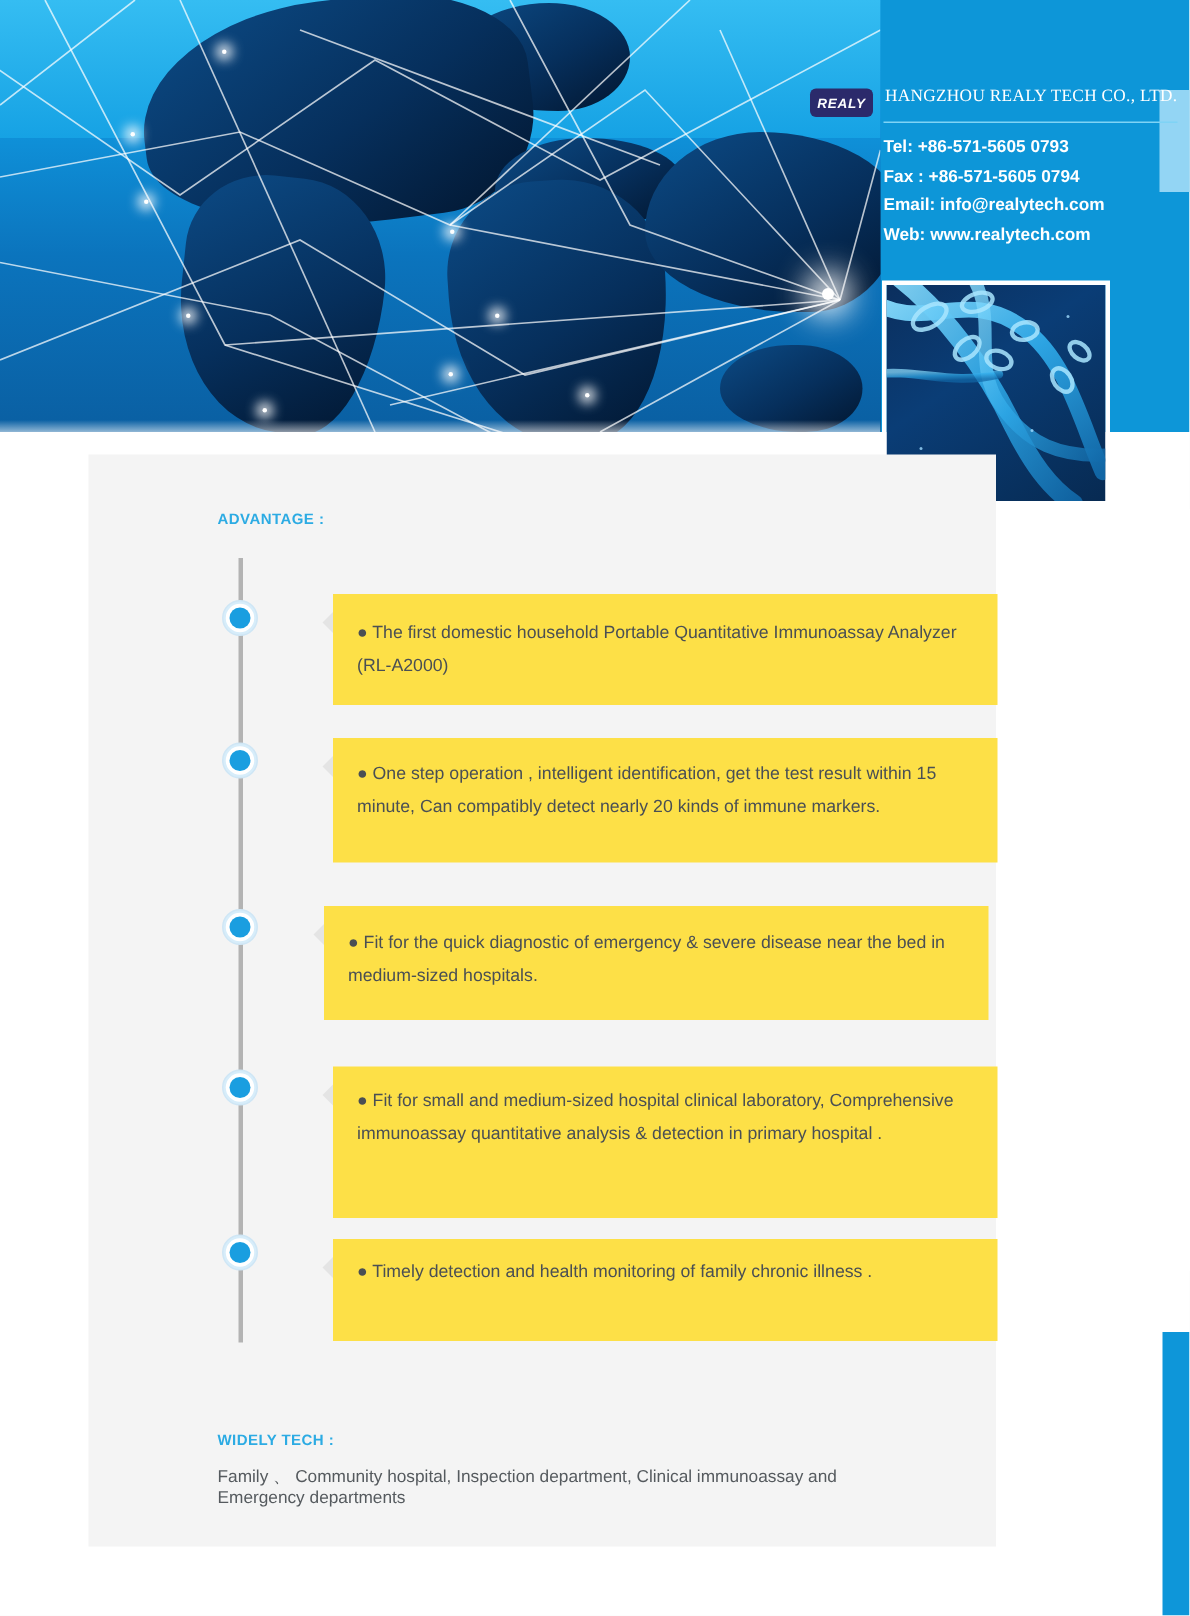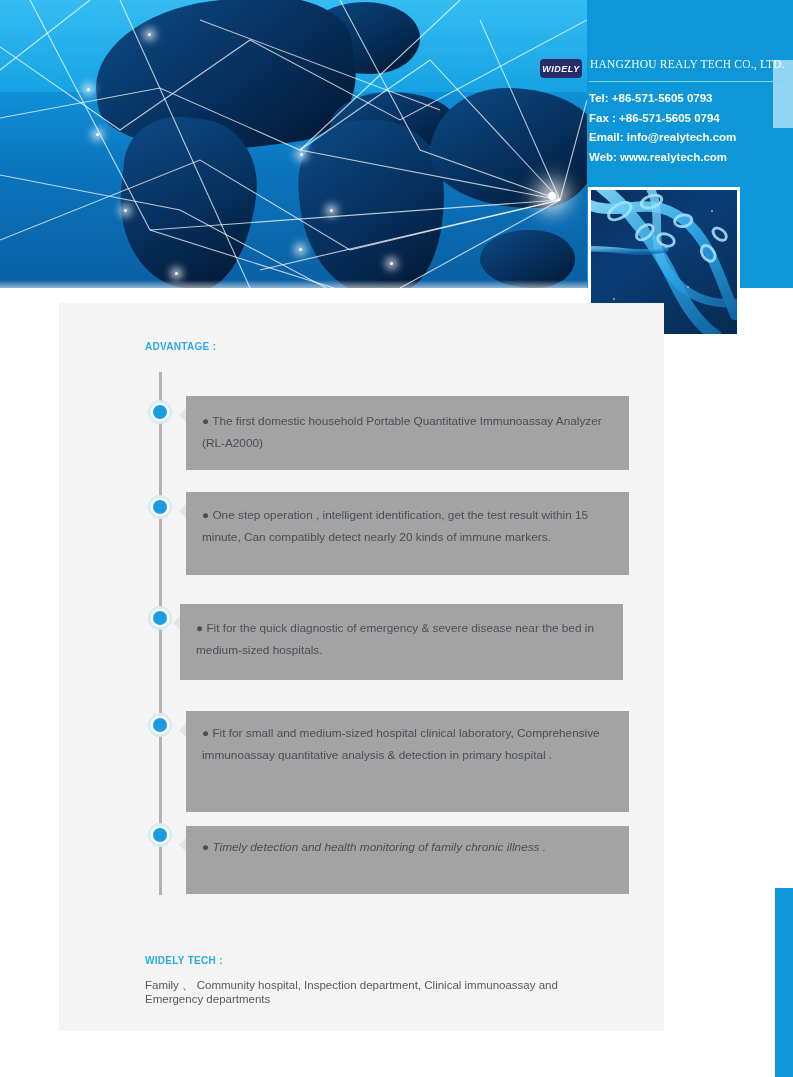--- a/index.html
+++ b/index.html
@@ -100,21 +100,21 @@
 
   
   .tl-line{position:absolute;left:159px;top:372px;width:2.5px;height:523px;
         background:#b3b3b3;}
   .tl-dot{position:absolute;width:24px;height:24px;border-radius:50%;
         background:#d7edfa;border:1.5px solid #cfe6f5;box-sizing:border-box;
         display:flex;align-items:center;justify-content:center;}
   .tl-dot::after{content:"";width:14px;height:14px;border-radius:50%;
         background:#1a9ee0;box-shadow:0 0 0 2.5px #ffffff;}
 
-  .bubble{position:absolute;background:#a3a3a3;}
+  .bubble{position:absolute;background:#fde047;margin-left:36px;}
   .bubble::before{
     content:"";position:absolute;left:-7px;top:12px;
     border-top:7px solid transparent;border-bottom:7px solid transparent;
     border-right:7px solid #e4e4e4;
   }
   .bubble p{margin:0;font-size:11.8px;color:#4a4f54;line-height:22px;}
 
   
   .accent-bottom{position:absolute;left:775px;top:888px;width:18px;height:189px;
         background:#0e96d9;}
@@ -167,21 +167,21 @@
     <span class="node" style="left:299px;top:248px;"></span>
     <span class="node" style="left:390px;top:262px;"></span>
     <span class="bigstar" style="left:548px;top:192px;"></span>
 
     <div class="map-fade"></div>
   </div>
 
   <div class="accent-top"></div>
 
   <div class="brand-row">
-    <div class="logo-badge">WIDELY</div>
+    <div class="logo-badge">REALY</div>
     <div class="company-name">HANGZHOU REALY TECH CO., LTD.</div>
   </div>
   <div class="hr-line"></div>
 
   <div class="contact">
     <div>Tel: +86-571-5605 0793</div>
     <div>Fax : +86-571-5605 0794</div>
     <div>Email: info@realytech.com</div>
     <div>Web: www.realytech.com</div>
   </div>
@@ -238,20 +238,20 @@
 <div class="bubble" style="left:180px;top:604px;width:443px;height:76px;">
   <p style="padding:13px 16px 0 16px;">● Fit for the quick diagnostic of emergency &amp; severe disease near the bed in medium-sized hospitals.</p>
 </div>
 
 <div class="tl-dot" style="left:148px;top:713px;"></div>
 <div class="bubble" style="left:186px;top:711px;width:443px;height:101px;">
   <p style="padding:11px 16px 0 16px;">● Fit for small and medium-sized hospital clinical laboratory, Comprehensive immunoassay  quantitative analysis &amp; detection in primary hospital .</p>
 </div>
 
 <div class="tl-dot" style="left:148px;top:823px;"></div>
-<div class="bubble" style="left:186px;top:826px;width:443px;height:68px;font-style:italic;">
+<div class="bubble" style="left:186px;top:826px;width:443px;height:68px;">
   <p style="padding:10px 16px 0 16px;">● Timely detection and health monitoring of family chronic illness .</p>
 </div>
 
 <div class="section-title" id="widely-title">WIDELY TECH :</div>
 <div class="widely-text">Family 、 Community hospital, Inspection department, Clinical immunoassay and Emergency departments</div>
 
 <div class="accent-bottom"></div>
 
 </body></html>

